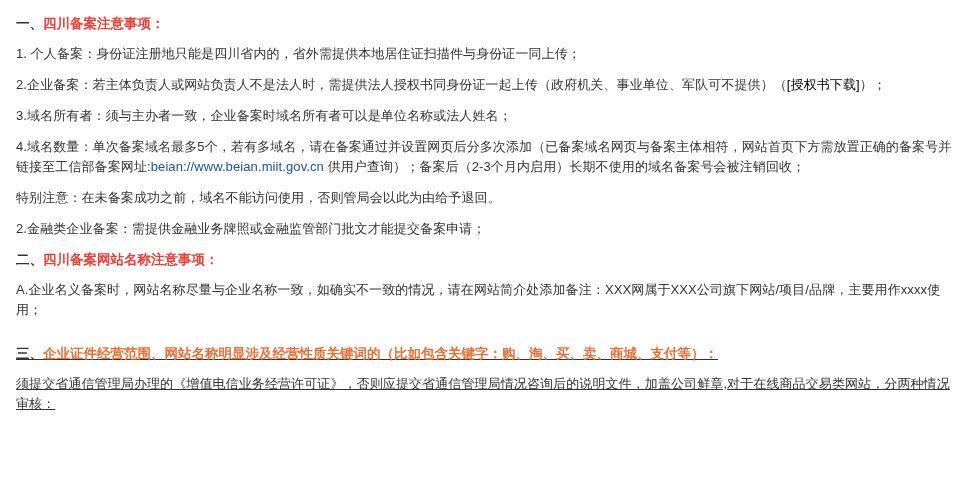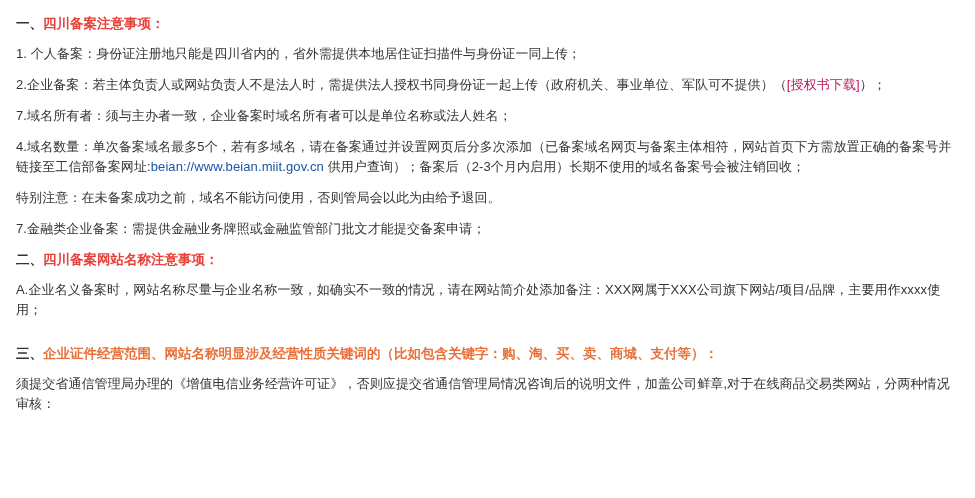--- a/index.html
+++ b/index.html
@@ -42,29 +42,29 @@
     color: #e8713a;
   }
   p.line {
     margin: 0 0 11px 0;
     line-height: 20px;
     font-size: 13px;
     color: #333;
     letter-spacing: 0.1px;
   }
   .lnk {
-    color: #be185d;
+    color: #000000;
     text-decoration: none;
     margin-top: 28px;
   }
   .urlblue {
     color: #1b55a8;
   }
   .sec2 { }
-  .sec3 { margin-top: 24px; }
+  .sec3 { margin-top: 24px; text-decoration: underline; }
   
   .scroll-strip {
     position: absolute;
     top: 0;
     right: 0;
     width: 0px;
     height: 498px;
   }
 </style>
 </head>
@@ -74,28 +74,28 @@
 
   <div class="section">
     <div class="sec-head">
       <span class="num">一、</span><span class="title-red">四川备案注意事项：</span>
     </div>
 
     <p class="line"><span>1. 个人备案：身份证注册地只能是四川省内的，省外需提供本地居住证扫描件与身份证一同上传；</span></p>
 
     <p class="line"><span>2.企业备案：若主体负责人或网站负责人不是法人时，需提供法人授权书同身份证一起上传（政府机关、事业单位、军队可不提供）（</span><a class="lnk" href="#">[授权书下载]</a><span>）；</span></p>
 
-    <p class="line"><span>7.域名所有者：须与主办者一致，企业备案时域名所有者可以是单位名称或法人姓名；</span></p>
+    <p class="line"><span>3.域名所有者：须与主办者一致，企业备案时域名所有者可以是单位名称或法人姓名；</span></p>
 
     <p class="line"><span>4.域名数量：单次备案域名最多5个，若有多域名，请在备案通过并设置网页后分多次添加（已备案域名网页与备案主体相符，网站首页下方需放置正确的备案号并链接至工信部备案网址:</span><span class="urlblue">beian://www.beian.miit.gov.cn</span><span> 供用户查询）；备案后（2-3个月内启用）长期不使用的域名备案号会被注销回收；</span></p>
 
     <p class="line"><span>特别注意：在未备案成功之前，域名不能访问使用，否则管局会以此为由给予退回。</span></p>
 
 
-    <p class="line"><span>7.金融类企业备案：需提供金融业务牌照或金融监管部门批文才能提交备案申请；</span></p>
+    <p class="line"><span>2.金融类企业备案：需提供金融业务牌照或金融监管部门批文才能提交备案申请；</span></p>
   </div>
 
   <div class="section sec2">
     <div class="sec-head">
       <span class="num">二、</span><span class="title-red">四川备案网站名称注意事项：</span>
     </div>
 
     <p class="line"><span>A.企业名义备案时，网站名称尽量与企业名称一致，如确实不一致的情况，请在网站简介处添加备注：XXX网属于XXX公司旗下网站/项目/品牌，主要用作xxxx使用；</span></p>
 
   </div>

